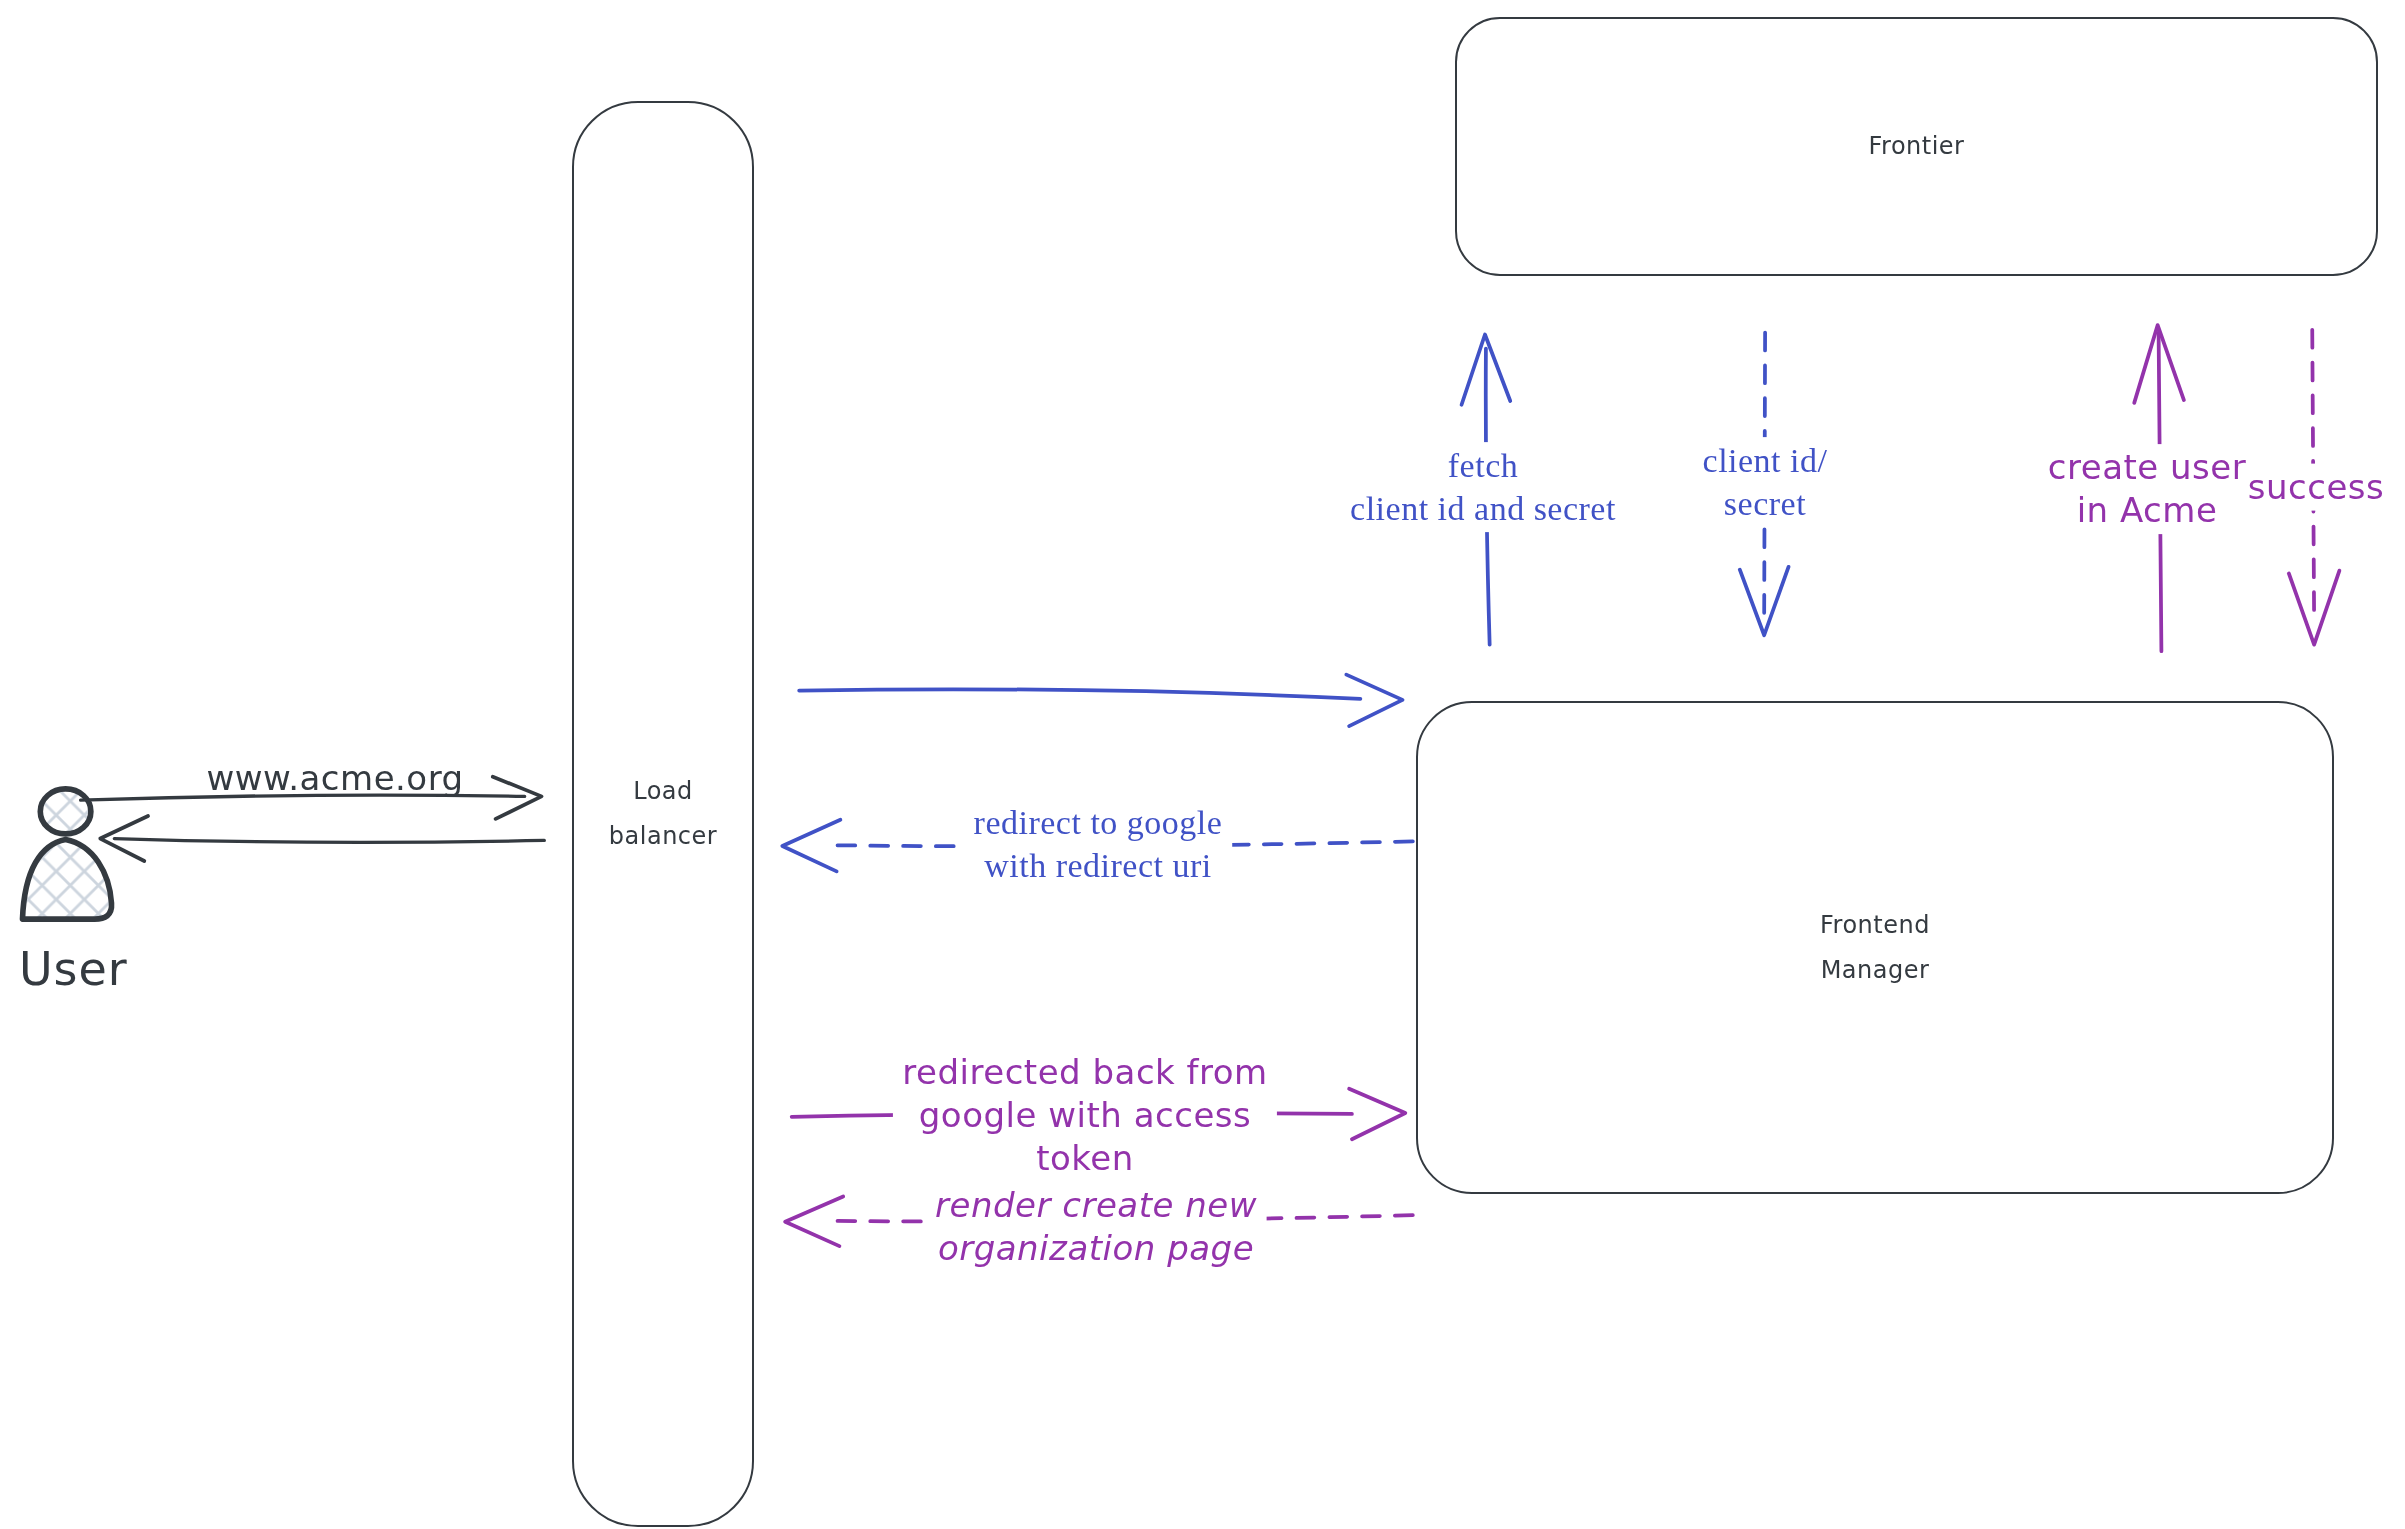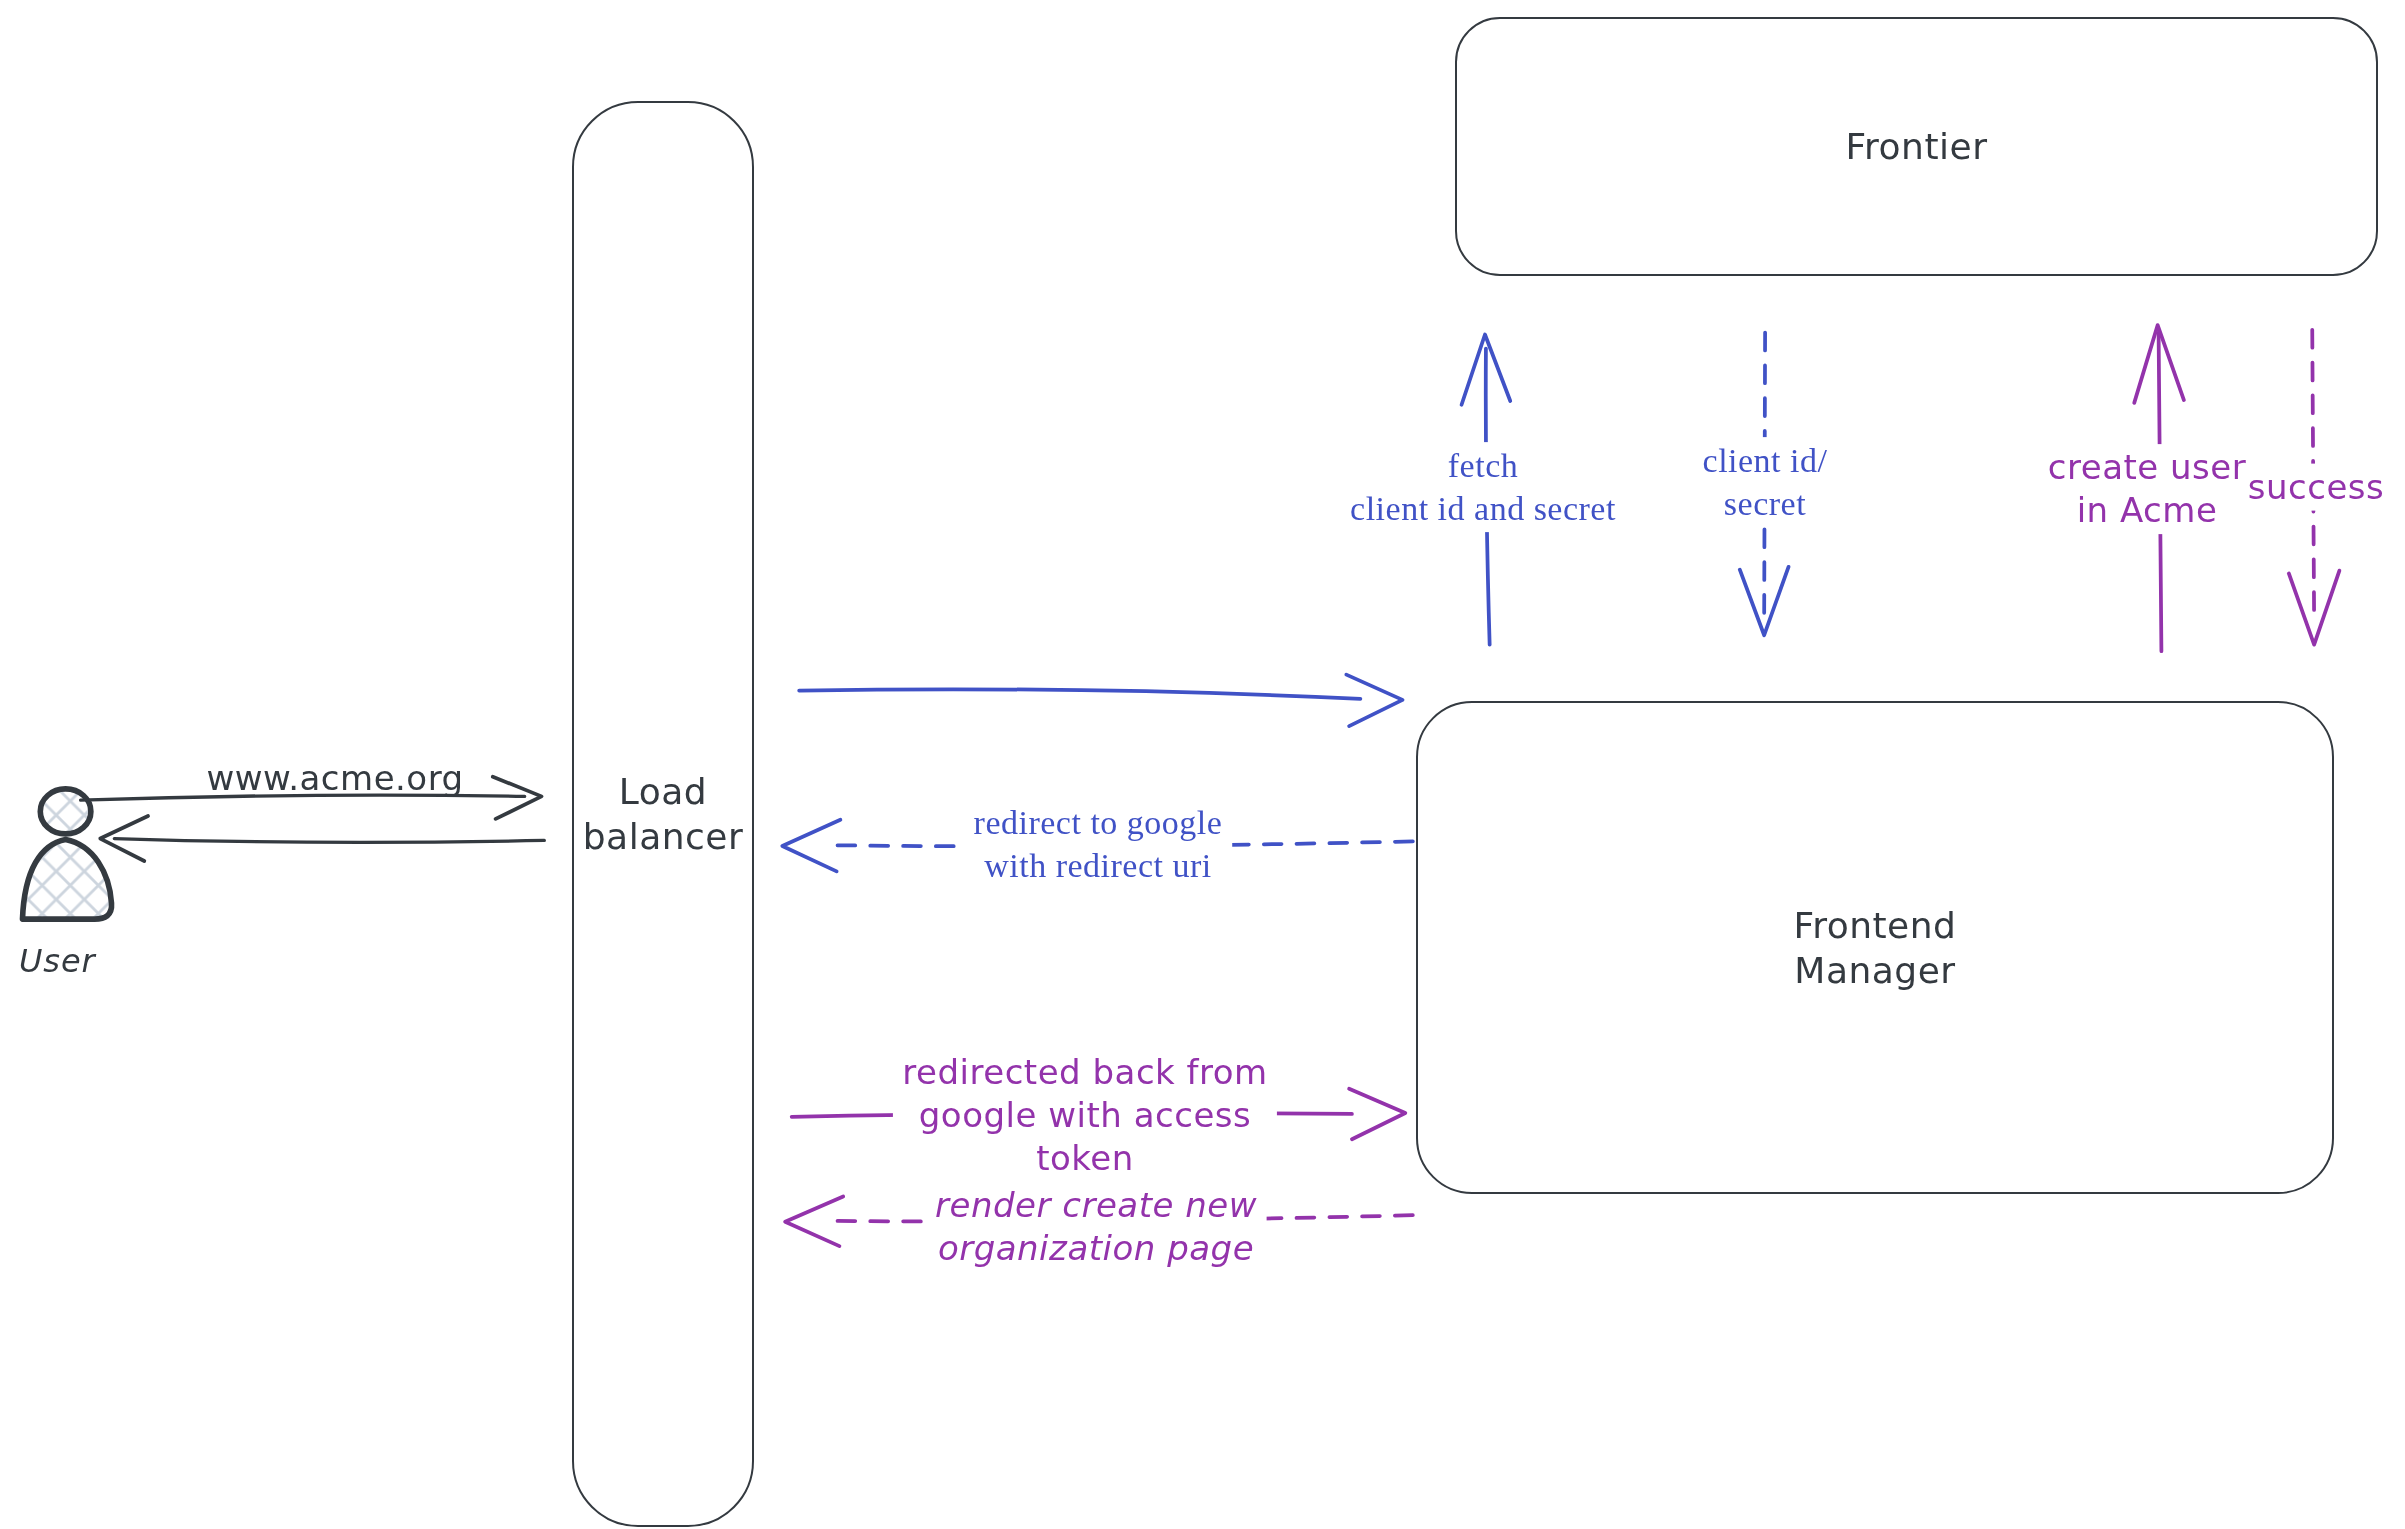--- a/index.html
+++ b/index.html
@@ -27,21 +27,21 @@
   .figure { stroke-width: 6; stroke-linejoin: round; }
 
   .node {
     position: absolute;
     border: 2.8px solid var(--c-dark);
     border-radius: 45px;
     background: transparent;
     display: flex; align-items: center; justify-content: center;
     text-align: center;
     color: var(--c-dark);
-    font-size: 36px;
+    font-size: 24px;
     line-height: 45px;
     letter-spacing: 0.5px;
   }
   .node span { display: block; }
 
   .lbl {
     position: absolute;
     transform: translate(-50%, -50%);
     text-align: center;
     font-size: 34px;
@@ -51,23 +51,22 @@
   }
   .lbl span { display: block; }
   .lbl.masked { background: #ffffff; padding: 1.9px 9.4px; }
   .lbl.dark   { color: var(--c-dark); }
   .lbl.blue   { color: var(--c-blue); font-family: Liberation Serif, serif; }
   .lbl.purple { color: var(--c-purple); }
 
   .user-caption {
     position: absolute;
     color: var(--c-dark);
-    font-size: 32px;
+    font-size: 46px;
     letter-spacing: 0.9px;
-    font-style: italic;
   }
 </style>
 </head>
 <body style="--c-dark: #343a40; --c-blue: #4052c6; --c-purple: #9333ab; --c-hatch: #cdd5de; --c-background: #ffffff;">
 
 <div class="stage">
 
   <svg class="wires" width="2405" height="1530" viewBox="0 0 2567 1633">
     <defs>
       <pattern id="hatch" width="30" height="30" patternUnits="userSpaceOnUse">

